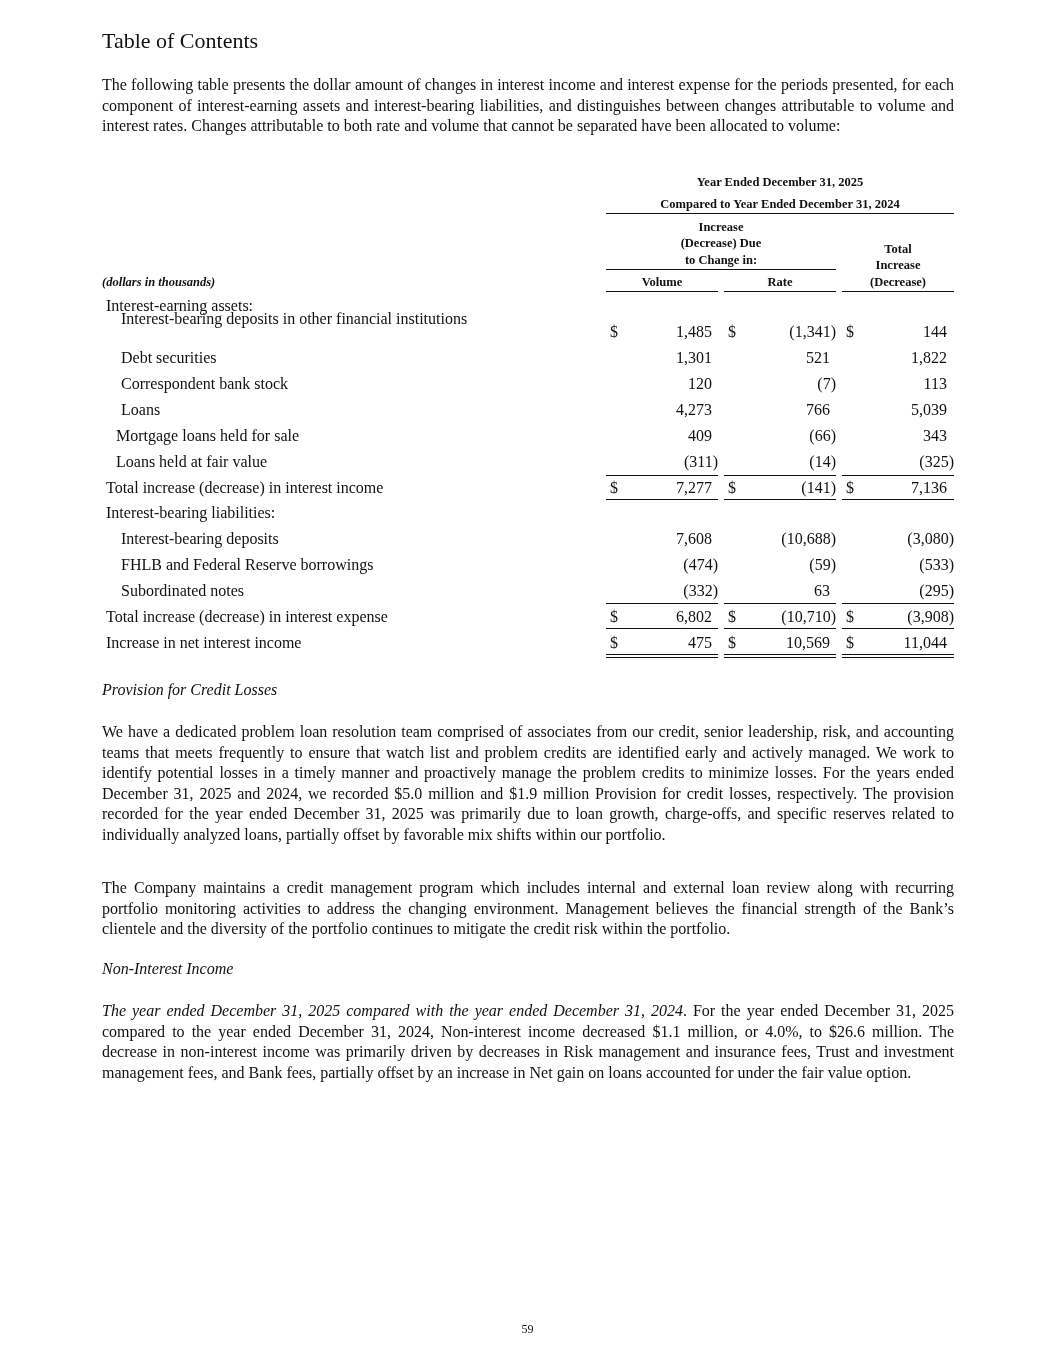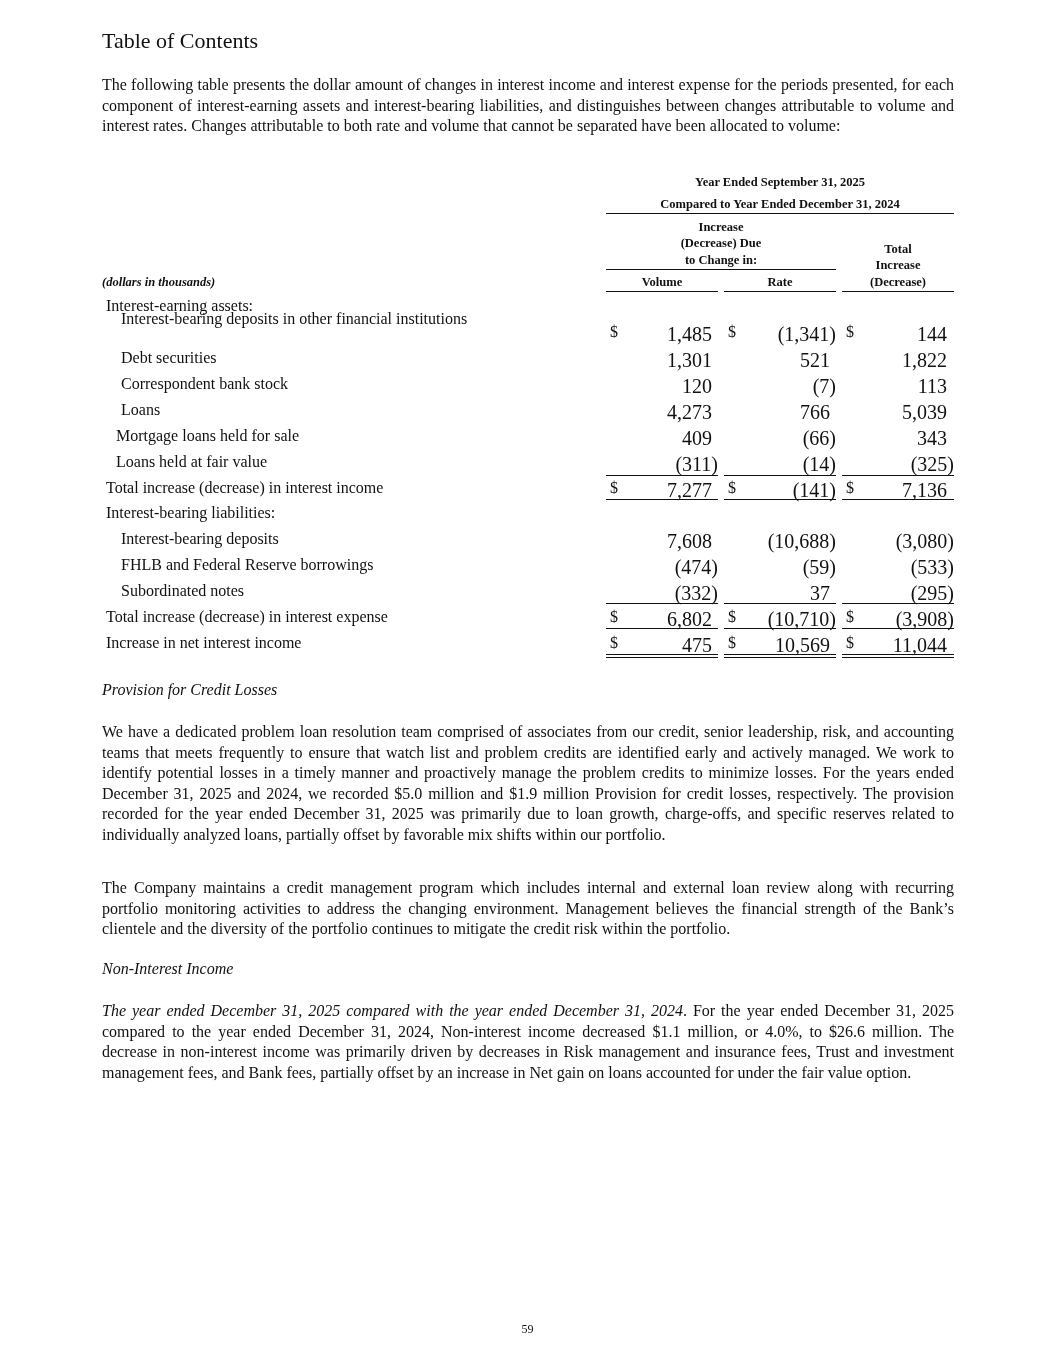--- a/index.html
+++ b/index.html
@@ -12,32 +12,32 @@
   .para {
     position: absolute; left: 102px; width: 852px;
     text-align: justify; line-height: 20.6px; font-size: 16px; margin: 0;
   }
   .heading-it { position: absolute; left: 102px; font-style: italic; font-size: 16px; }
   .page-num { position: absolute; left: 0; width: 1055px; text-align: center; top: 1322px; font-size: 12px; }
   .hdr { position: absolute; font-family: "Liberation Serif", serif; font-weight: bold; font-size: 12.5px; text-align: center; }
   .rule { position: absolute; height: 0; border-top: 1.6px solid #111; }
   .lbl { position: absolute; top: 0; font-size: 16px; white-space: nowrap; }
   .dol { position: absolute; top: 0; font-size: 16px; }
-  .num { position: absolute; top: 0; font-size: 20px; text-align: right; white-space: nowrap; }
+  .num { position: absolute; top: 0; font-size: 16px; text-align: right; white-space: nowrap; }
 </style>
 </head>
 <body>
 
 <div class="toc">Table of Contents</div>
 
 <p class="para" style="top:75px;">The following table presents the dollar amount of changes in interest income and interest expense for the periods presented, for each component of interest-earning assets and interest-bearing liabilities, and distinguishes between changes attributable to volume and interest rates. Changes attributable to both rate and volume that cannot be separated have been allocated to volume:</p>
 
 <div>
 
-  <div class="hdr" style="left:606px; width:348px; top:175px;">Year Ended September 31, 2025</div>
+  <div class="hdr" style="left:606px; width:348px; top:175px;">Year Ended December 31, 2025</div>
   <div class="hdr" style="left:606px; width:348px; top:197px;">Compared to Year Ended December 31, 2024</div>
   <div class="rule" style="left:606px; width:348px; top:213px;"></div>
 
   <div class="hdr" style="left:606px; width:230px; top:220px;">Increase</div>
   <div class="hdr" style="left:606px; width:230px; top:236px;">(Decrease) Due</div>
   <div class="hdr" style="left:606px; width:230px; top:253px;">to Change in:</div>
   <div class="rule" style="left:606px; width:230px; top:269px;"></div>
 
   <div class="hdr" style="left:842px; width:112px; top:242px;text-align:center;">Total</div>
   <div class="hdr" style="left:842px; width:112px; top:258px;">Increase</div>
@@ -106,21 +106,21 @@
   <div class="num" style="left:724px; width:112px; top:530px;">(10,688)</div>
   <div class="num" style="left:842px; width:112px; top:530px;">(3,080)</div>
 
   <div class="lbl" style="left:121px; top:556px;">FHLB and Federal Reserve borrowings</div>
   <div class="num" style="left:606px; width:112px; top:556px;">(474)</div>
   <div class="num" style="left:724px; width:112px; top:556px;">(59)</div>
   <div class="num" style="left:842px; width:112px; top:556px;">(533)</div>
 
   <div class="lbl" style="left:121px; top:582px;">Subordinated notes</div>
   <div class="num" style="left:606px; width:112px; top:582px;">(332)</div>
-  <div class="num" style="left:724px; width:106px; top:582px;">37</div>
+  <div class="num" style="left:724px; width:106px; top:582px;">63</div>
   <div class="num" style="left:842px; width:112px; top:582px;">(295)</div>
   <div class="rule" style="left:606px; width:112px; top:603px;"></div>
   <div class="rule" style="left:724px; width:112px; top:603px;"></div>
   <div class="rule" style="left:842px; width:112px; top:603px;"></div>
 
   <div class="lbl" style="left:106px; top:608px;">Total increase (decrease) in interest expense</div>
   <div class="dol" style="left:610px; top:608px;">$</div>
   <div class="num" style="left:606px; width:106px; top:608px;">6,802</div>
   <div class="dol" style="left:728px; top:608px;">$</div>
   <div class="num" style="left:724px; width:112px; top:608px;">(10,710)</div>

